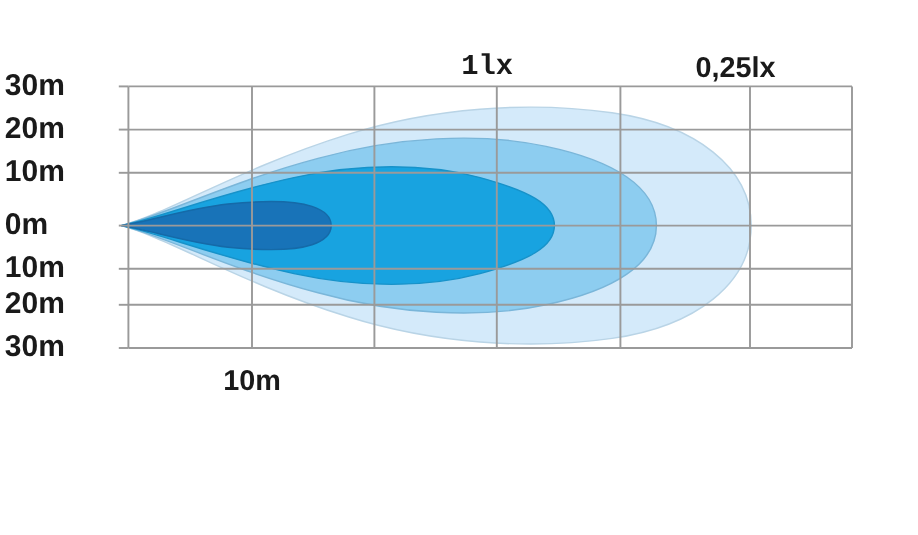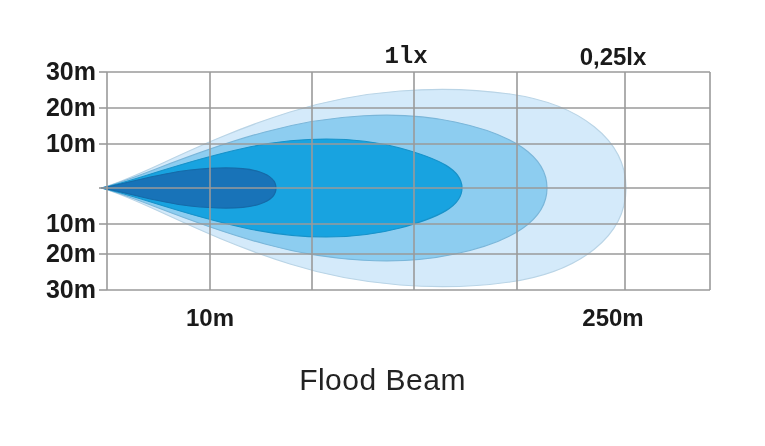--- a/index.html
+++ b/index.html
@@ -29,21 +29,20 @@
   .axis-label {
     position: absolute;
     font-family: "Liberation Sans", sans-serif;
     font-weight: bold;
     font-size: 25px;
     color: #1a1a1a;
     white-space: nowrap;
     line-height: 1;
   }
   .y-label {
-    text-align: right;
     width: 92px;
     left: 4px;
     font-size: 25px;
   }
   .top-label, .bottom-label {
     text-align: center;
     transform: translateX(-50%);
     font-size: 24px;
   }
   #caption {
@@ -128,25 +127,24 @@
       <line x1="99" y1="188" x2="107" y2="188"></line>
       <line x1="99" y1="224" x2="107" y2="224"></line>
       <line x1="99" y1="254" x2="107" y2="254"></line>
       <line x1="99" y1="290" x2="107" y2="290"></line>
     </g>
   </svg>
 
   <div class="axis-label y-label" style="top:59px;">30m</div>
   <div class="axis-label y-label" style="top:95px;">20m</div>
   <div class="axis-label y-label" style="top:131px;">10m</div>
+  <div class="axis-label y-label" style="top:175px;">0m</div>
   <div class="axis-label y-label" style="top:211px;">10m</div>
   <div class="axis-label y-label" style="top:241px;">20m</div>
   <div class="axis-label y-label" style="top:277px;">30m</div>
 
   <div class="axis-label top-label" style="left:406px; top:45px;font-family:Liberation Mono, monospace;">1lx</div>
   <div class="axis-label top-label" style="left:613px; top:45px;">0,25lx</div>
 
   <div class="axis-label bottom-label" style="left:210px; top:306px;">10m</div>
-  <div class="axis-label bottom-label" style="left:613px; top:306px;">250m</div>
 
-  <div id="caption" style="top:363px;">Flood Beam</div>
 
 </div>
 
 </body></html>

